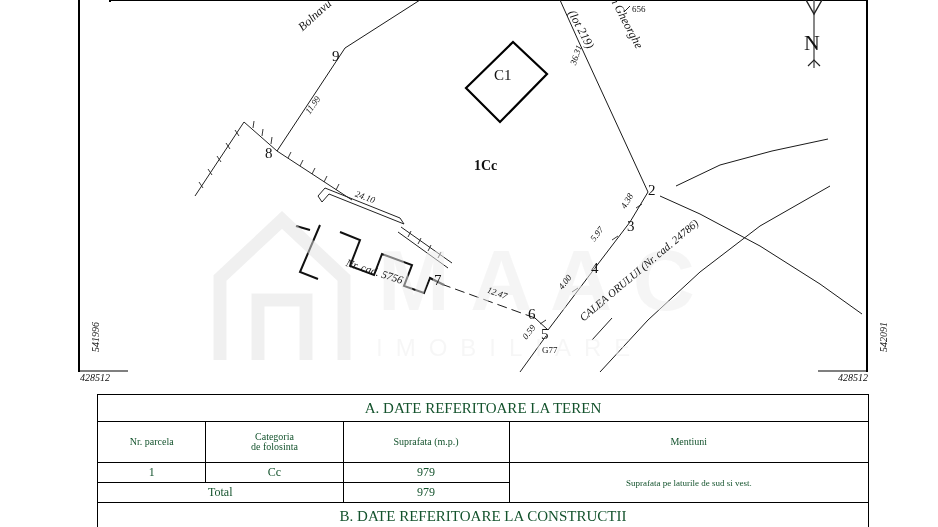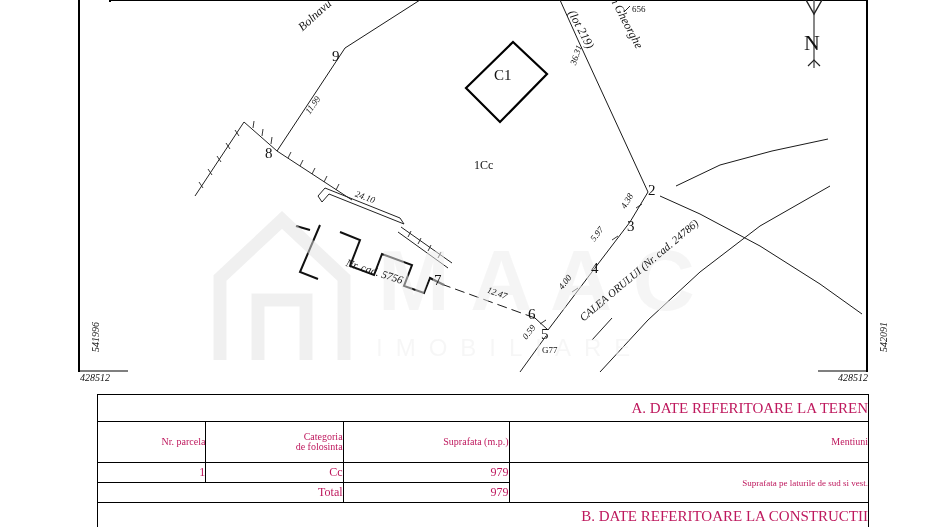--- a/index.html
+++ b/index.html
@@ -25,37 +25,37 @@
   }
   .coord.vert{transform:rotate(-90deg);transform-origin:0 0;}
 
   
   .lbl{
     position:absolute;white-space:nowrap;color:#111;
     font-family:"Liberation Serif",serif;
   }
   .lbl.vertex{font-size:15px;}
   .lbl.dim{font-size:9px;font-style:italic;}
-  .lbl.parcel{font-size:12px;}
+  .lbl.parcel{font-size:14px;font-weight:bold;}
   .lbl.bldg{font-size:15px;}
   .lbl.neigh{font-size:12px;font-style:italic;}
   .lbl.road{font-size:11px;font-style:italic;}
   .lbl.cad{font-size:11px;font-style:italic;}
   .lbl.pt{font-size:9px;}
   .lbl.north{font-size:22px;font-family:"Liberation Serif",serif;}
 
   
   .tbl-wrap{position:absolute;left:97px;top:394px;width:772px;}
   table.data{
     border-collapse:collapse;width:772px;background:#fff;
     font-family:"Liberation Serif",serif;
   }
   table.data td{
-    border:1px solid #000;text-align:right;vertical-align:middle;
-    padding:0;color:#be185d;
+    border:1px solid #000;text-align:center;vertical-align:middle;
+    padding:0;color:#14532d;
   }
   .t-title{font-size:15px;height:26px;}
   .t-head{font-size:10px;height:40px;line-height:1.05;}
   .t-cell{font-size:12px;height:19px;}
   .t-ment{font-size:9px;}
   .c1{width:108px;}
   .c2{width:137px;}
   .c3{width:166px;}
   .c4{width:361px;}
   .b-title{font-size:15px;height:26px;}

